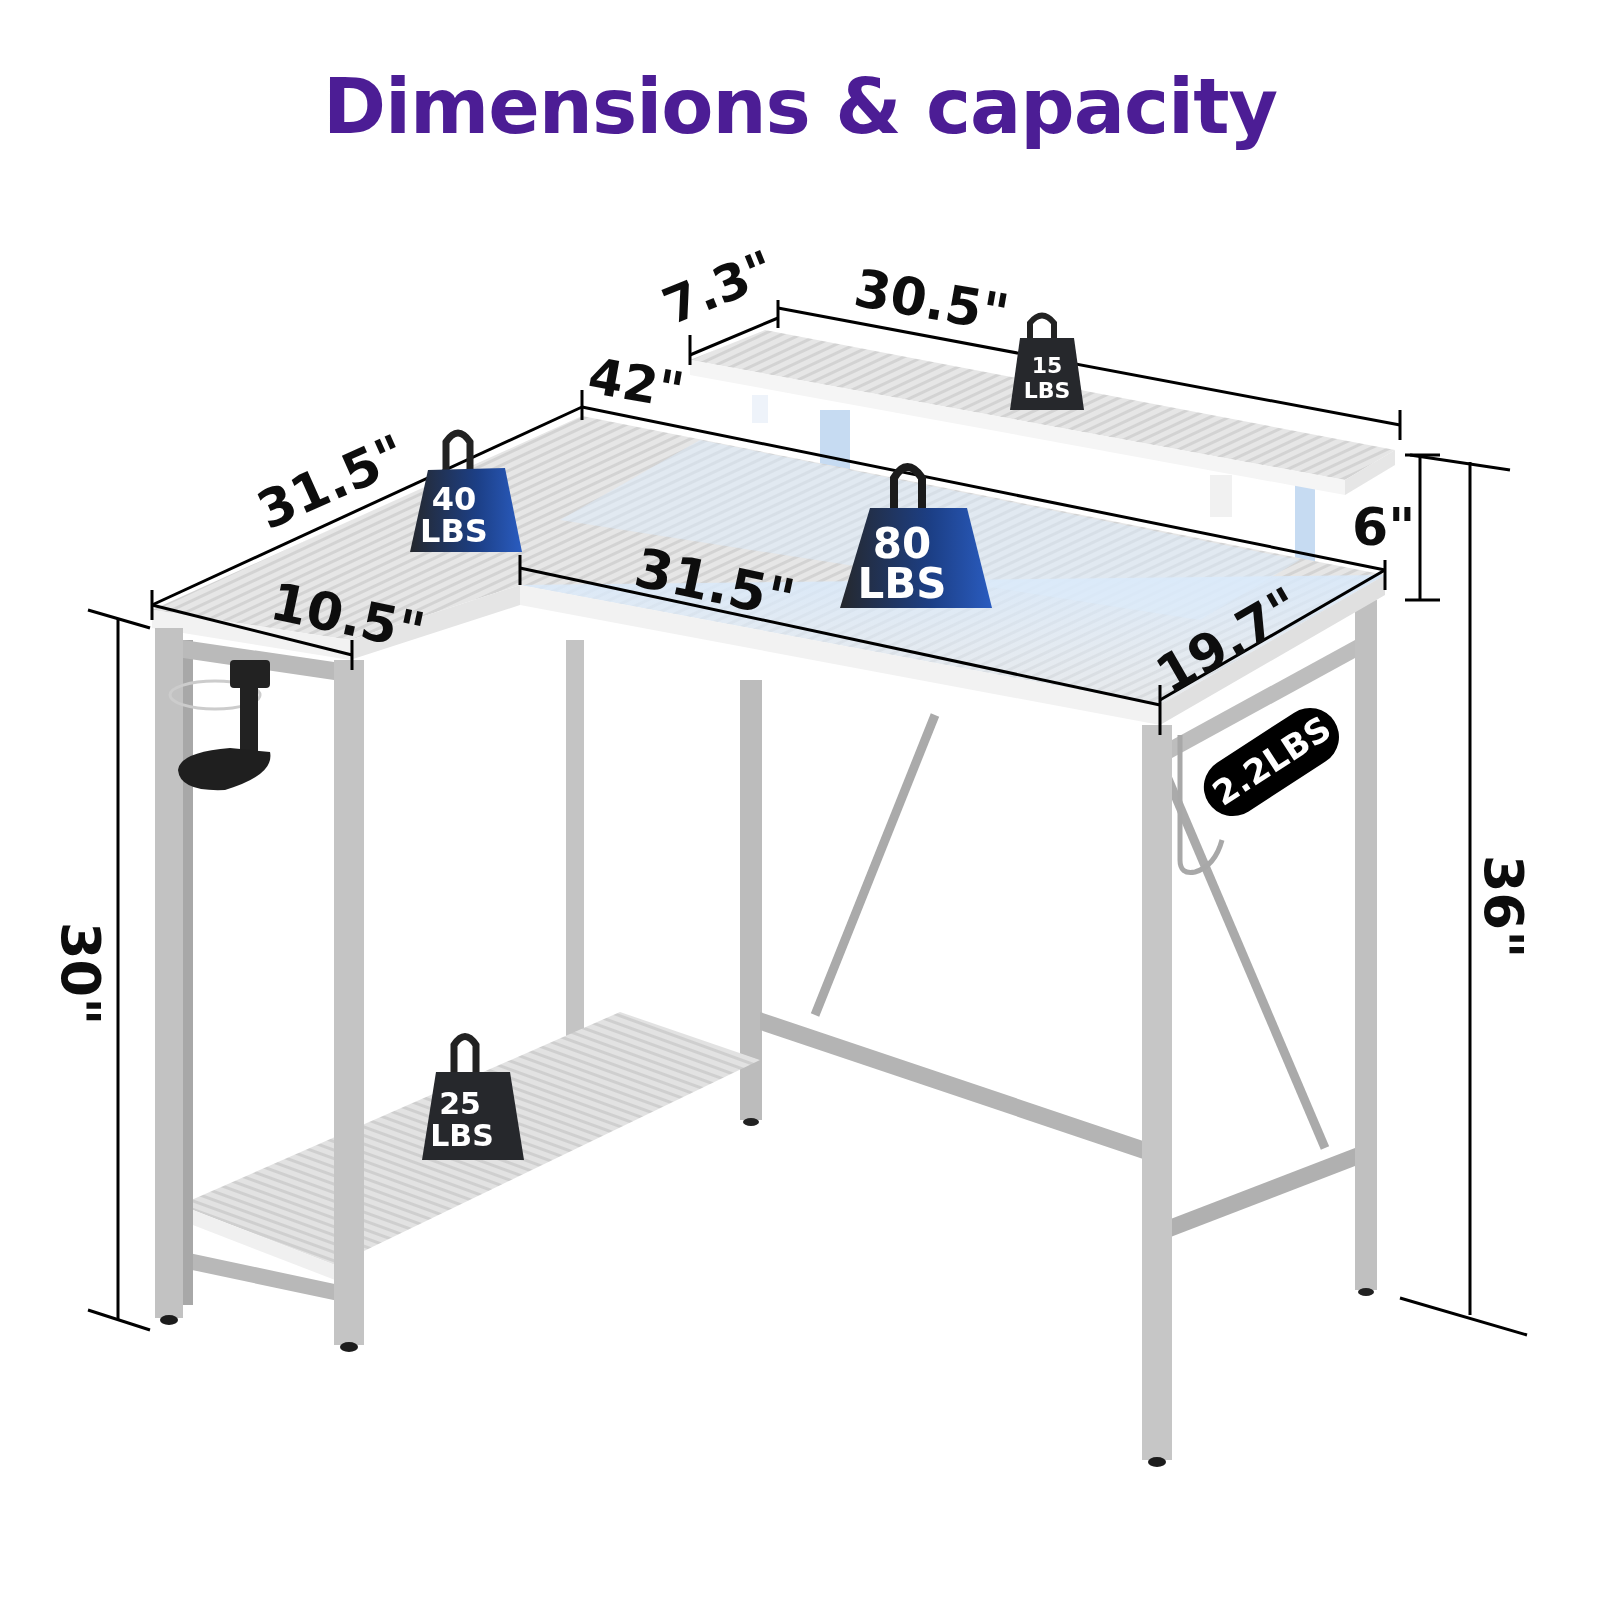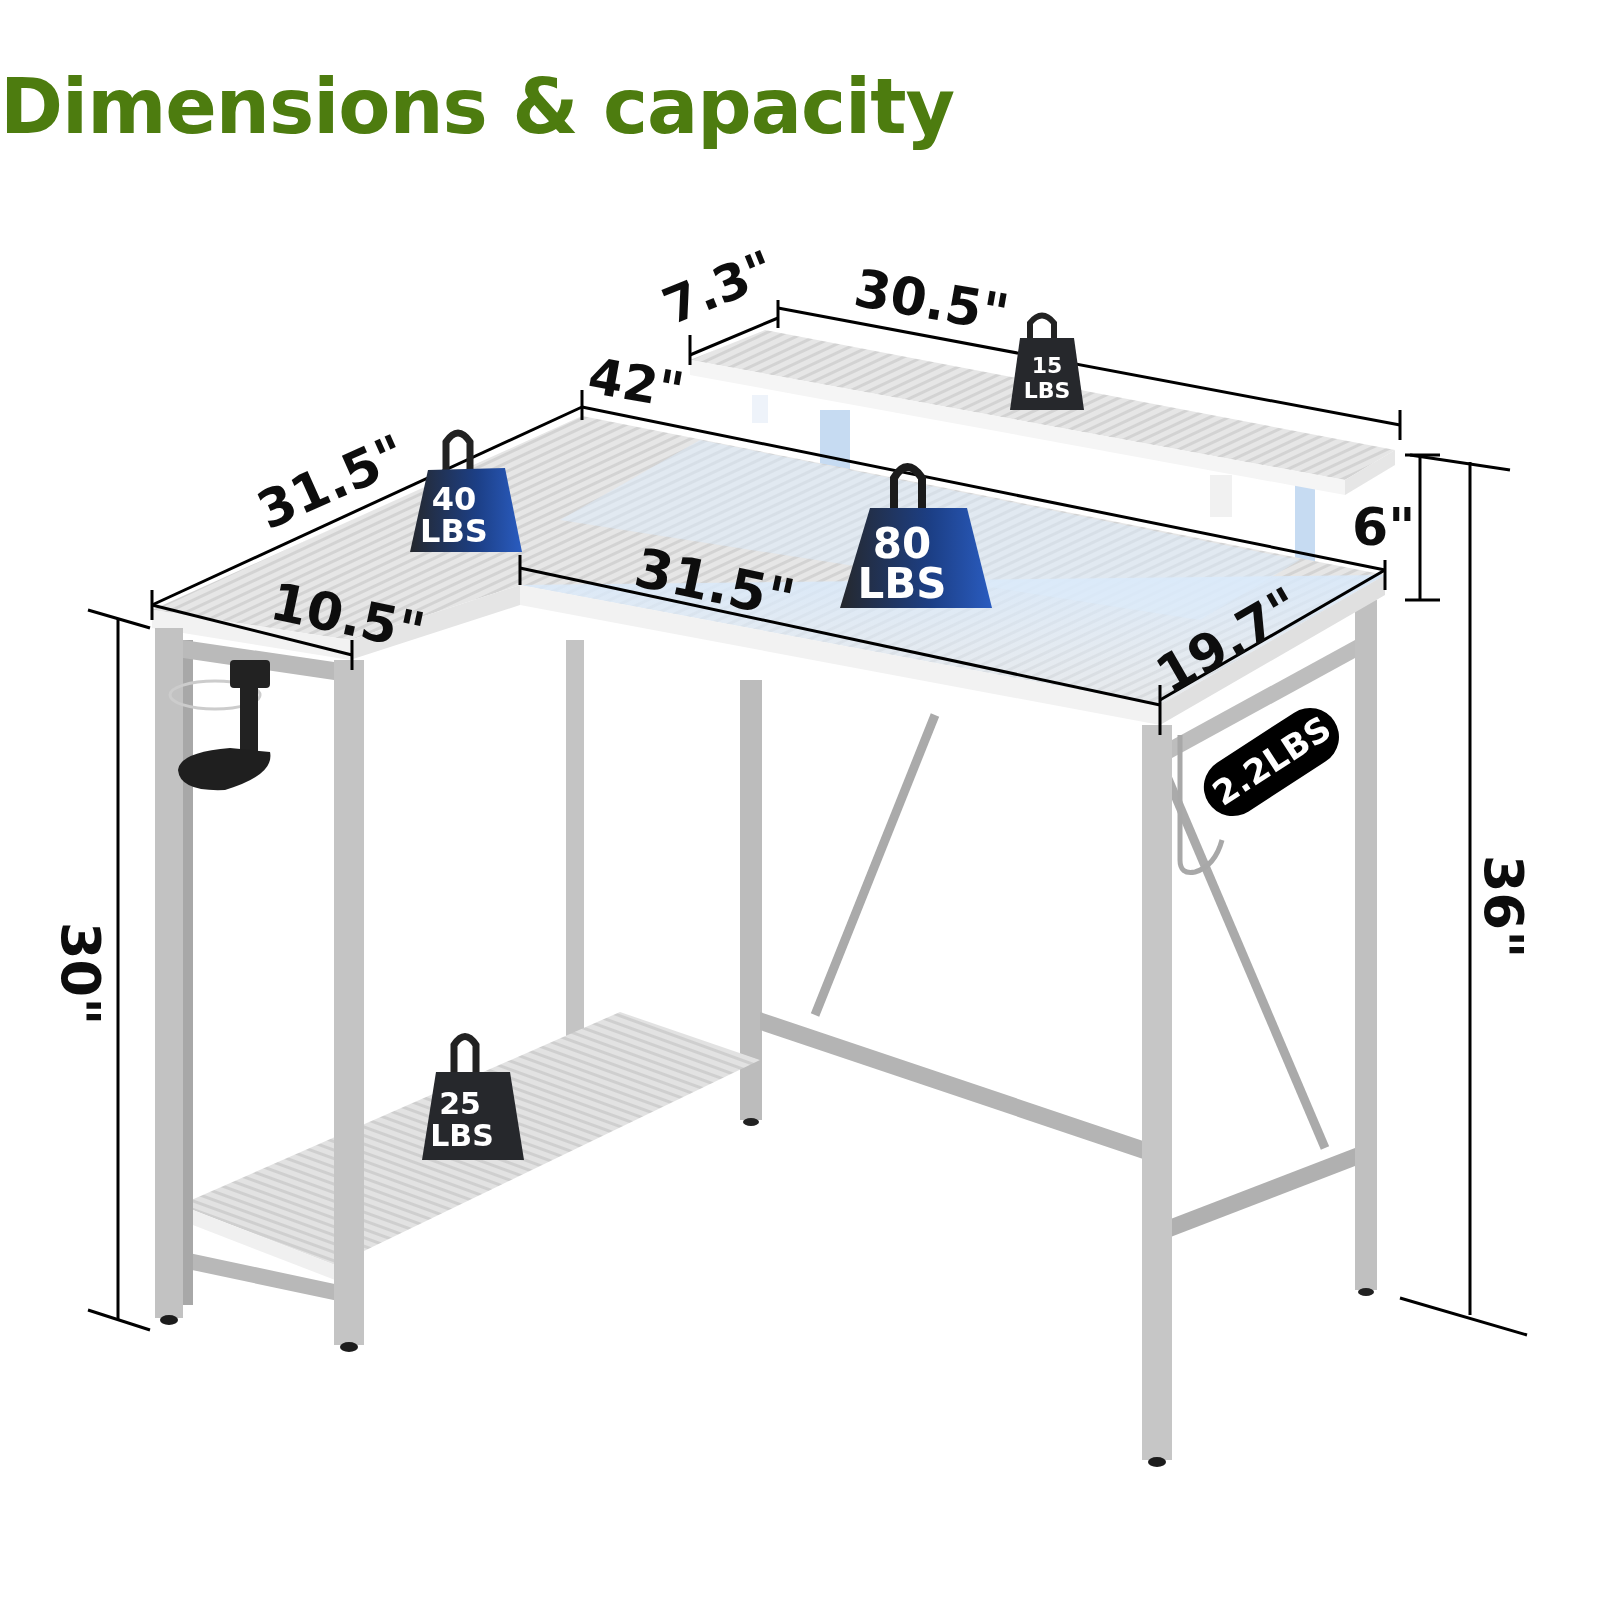--- a/index.html
+++ b/index.html
@@ -1,20 +1,20 @@
 <!DOCTYPE html>
 <html><head>
   <meta charset="utf-8">
   <style>
     html, body { margin: 0; padding: 0; background: #ffffff; }
     body { width: 1600px; height: 1600px; position: relative; overflow: hidden; font-family: "Liberation Sans", sans-serif; }
     .title {
-      position: absolute; left: 0; top: 62px; width: 1600px; text-align: left;
+      position: absolute; left: 0; top: 62px; width: 1600px; text-align: center;
       font-family: "DejaVu Sans", sans-serif; font-weight: bold; font-size: 76px;
-      color: #4d7c0f; letter-spacing: -1px;
+      color: #4c1d95; letter-spacing: -1px;
     }
     svg.scene { position: absolute; left: 0; top: 0; }
     .dim-label { font-family: "DejaVu Sans", sans-serif; font-weight: bold; fill: #0d0d0d; }
     .weight-text { font-family: "DejaVu Sans", sans-serif; font-weight: bold; fill: #ffffff; }
   </style>
 </head>
 <body>
 
 <div class="title">Dimensions &amp; capacity</div>
 

